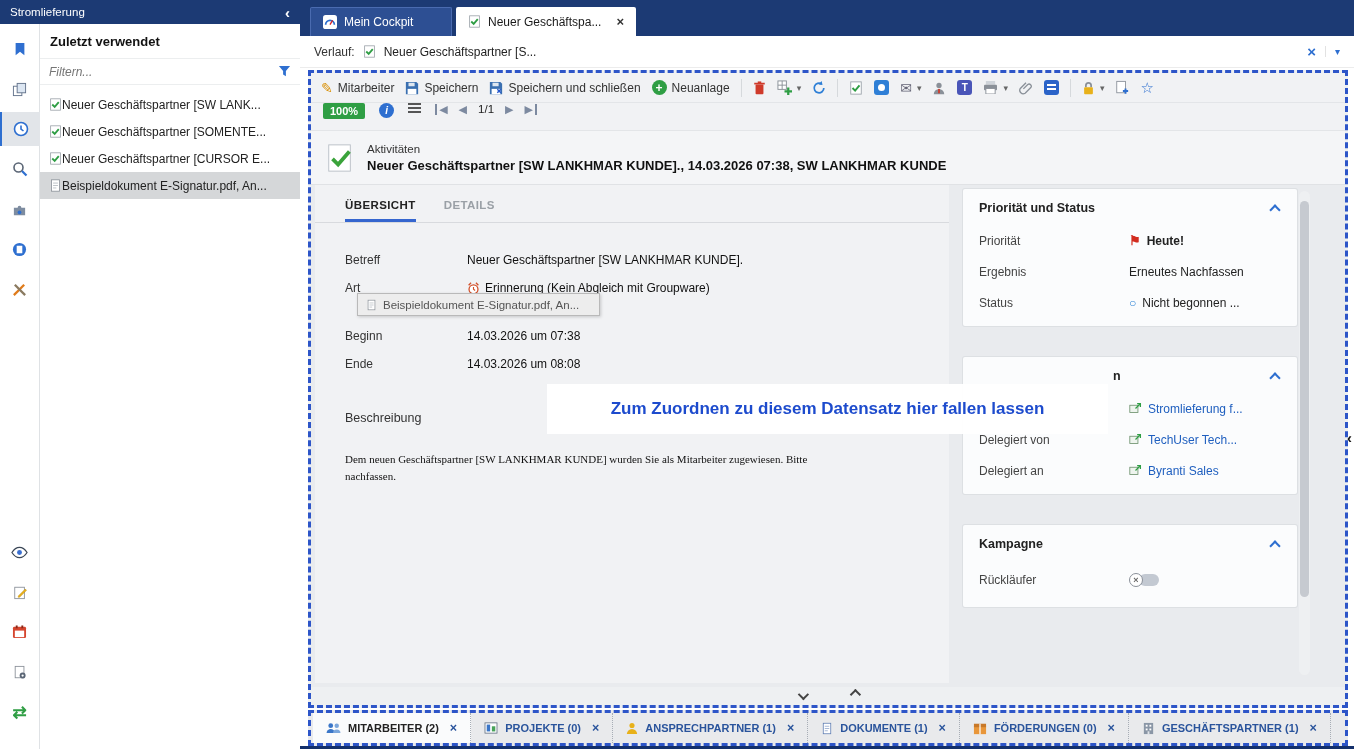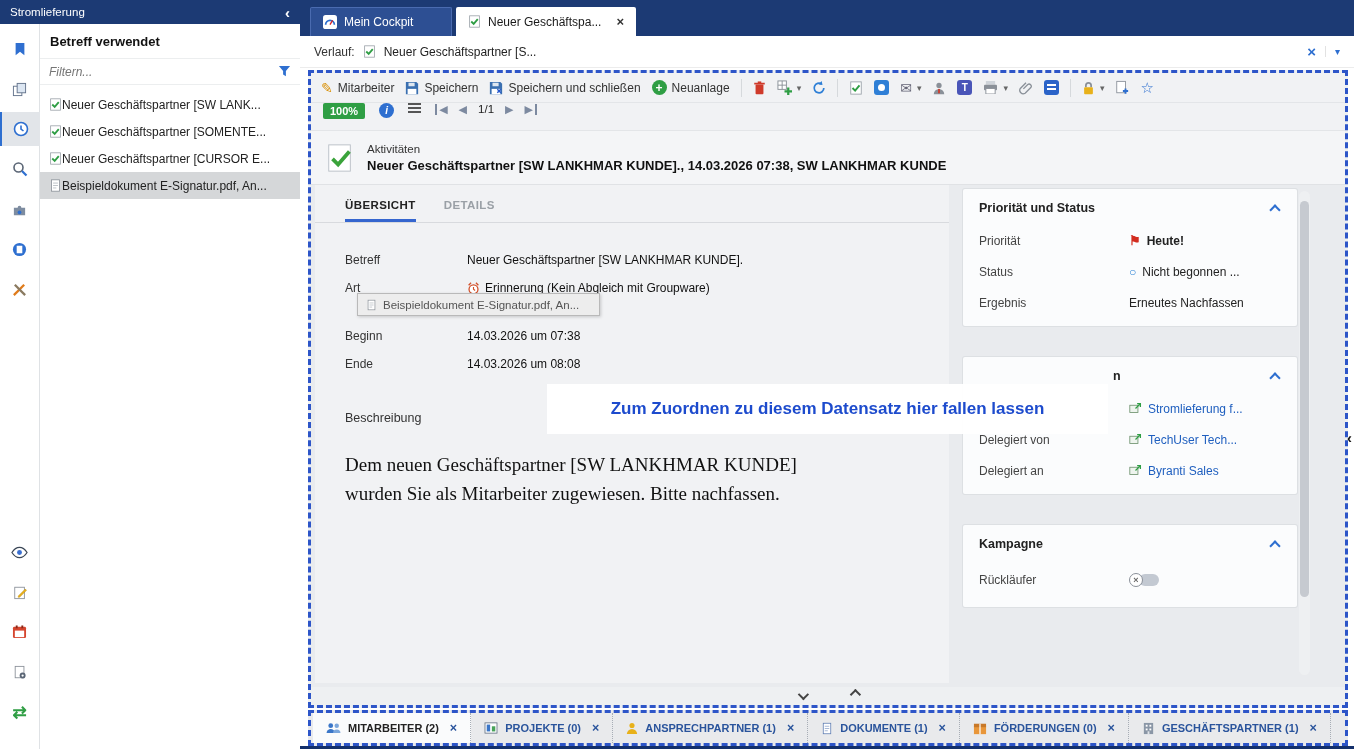--- a/index.html
+++ b/index.html
@@ -82,21 +82,21 @@
 .rec-body{flex:1;position:relative;background:#e9ebee;overflow:hidden}
 .form-panel{position:absolute;left:4px;top:0;bottom:4px;width:634px;background:#f1f2f4;padding-top:14px}
 .ftabs{display:flex;gap:28px;padding-left:30px;border-bottom:1px solid #d8dade}
 .ftab{font-size:11.5px;font-weight:bold;letter-spacing:.4px;color:#9aa0a6;padding-bottom:8px;cursor:pointer;border-bottom:3px solid transparent}
 .ftab.active{color:#222;border-bottom-color:#3566cf}
 .frow{display:flex;align-items:flex-start;padding-left:30px;margin-top:14px}
 .frow.gap{margin-top:34px}
 .flabel{width:122px;color:#333;flex:none}
 .fvalue{color:#111;display:flex;align-items:center;gap:5px}
 .fdesc-label{padding-left:30px;margin-top:40px;color:#333;font-size:12.5px}
-.fdesc{padding-left:30px;margin-top:26px;font-family:"Liberation Serif",serif;font-size:19px;color:#111;max-width:535px;line-height:1.5}
+.fdesc{padding-left:30px;margin-top:26px;font-family:"Liberation Serif",serif;font-size:11px;color:#111;max-width:535px;line-height:1.5}
 
 
 .right-col{position:absolute;left:652px;top:4px;width:334px}
 .card{background:#fbfcfd;border-radius:2px;box-shadow:0 0 0 1px rgba(120,130,140,.1);padding-bottom:8px}
 .card + .card{margin-top:31px}
 .card-title{display:flex;align-items:center;justify-content:space-between;padding:12px 18px 10px 16px;font-size:12.5px;font-weight:bold;color:#222}
 .partial-title{padding-left:150px}
 .chev-up{width:8px;height:8px;border-left:2px solid #2e6fd0;border-top:2px solid #2e6fd0;transform:rotate(45deg);margin-top:3px;cursor:pointer;flex:none}
 .crow{display:flex;align-items:center;padding:0 16px;height:31px}
 .clabel{width:150px;color:#444;flex:none}
@@ -207,21 +207,21 @@
           <svg width="14" height="15" viewBox="0 0 16 16">
             <rect x="2.5" y="1" width="10" height="13" fill="#fff" stroke="#8a9098"></rect>
             <circle cx="11" cy="11.5" r="3.4" fill="#5a6575"></circle>
             <circle cx="11" cy="11.5" r="1.3" fill="#fff"></circle>
           </svg>
         </span>
       <span class="strip-ico sync-glyph">⇄</span>
     </div>
 
     <div class="recent-panel">
-      <div class="recent-title">Betreff verwendet</div>
+      <div class="recent-title">Zuletzt verwendet</div>
       <div class="filter-row">
         <input class="filter-input" placeholder="Filtern..." style="">
         <span>
             <svg width="13" height="13" viewBox="0 0 14 14">
               <path d="M1 1h12L8.5 6.5V12l-3-1.8V6.5z" fill="#2e6fd0"></path>
             </svg>
           </span>
       </div>
       <div>
         <div class="recent-item">
@@ -492,29 +492,29 @@
             <span class="chev-up"></span>
           </div>
           <div class="crow">
             <span class="clabel">Priorität</span>
             <span class="cvalue bold">
               <span class="flag-glyph">⚑</span>
               <span>Heute!</span>
             </span>
           </div>
           <div class="crow">
+            <span class="clabel">Ergebnis</span>
+            <span class="cvalue">Erneutes Nachfassen</span>
+          </div>
+          <div class="crow">
             <span class="clabel">Status</span>
             <span class="cvalue">
               <span class="circle-glyph">○</span>
               <span>Nicht begonnen ...</span>
             </span>
-          </div>
-          <div class="crow">
-            <span class="clabel">Ergebnis</span>
-            <span class="cvalue">Erneutes Nachfassen</span>
           </div>
         </div>
 
         <div class="card">
           <div class="card-title partial-title">
             <span>n</span>
             <span class="chev-up"></span>
           </div>
           <div class="crow">
             <span class="clabel"></span>

